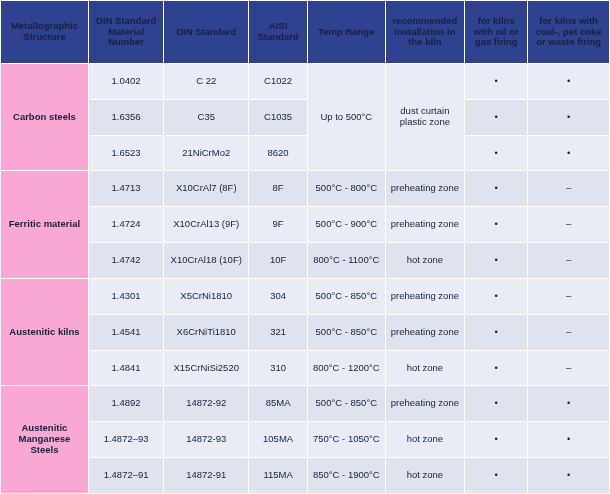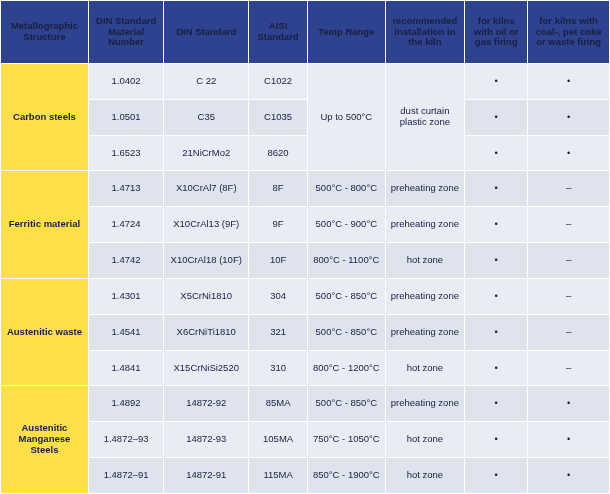--- a/index.html
+++ b/index.html
@@ -32,21 +32,21 @@
   thead th {
     background: #2f4290;
     color: #ffffff;
     font-weight: bold;
     font-size: 9.5px;
     height: 58px;
     border: 1px solid #2f4290;
     padding: 3px 4px;
   }
   td.group-label {
-    background: #fde047;
+    background: #f9a8d4;
     font-weight: bold;
     font-size: 10px;
     color: #18203d;
   }
   td.cell {
     background: #e9ecf4;
   }
   td.cell-alt {
     background: #dfe3ee;
   }
@@ -89,21 +89,21 @@
       <td class="group-label" rowspan="3">Carbon steels</td>
       <td class="cell">1.0402</td>
       <td class="cell">C 22</td>
       <td class="cell">C1022</td>
       <td class="cell" rowspan="3">Up to 500°C</td>
       <td class="cell" rowspan="3">dust curtain plastic zone</td>
       <td class="dot">•</td>
       <td class="dot">•</td>
     </tr>
     <tr>
-      <td class="cell-alt">1.0501</td>
+      <td class="cell-alt">1.6356</td>
       <td class="cell-alt">C35</td>
       <td class="cell-alt">C1035</td>
       <td class="dot-alt">•</td>
       <td class="dot-alt">•</td>
     </tr>
     <tr>
       <td class="cell">1.6523</td>
       <td class="cell">21NiCrMo2</td>
       <td class="cell">8620</td>
       <td class="dot">•</td>
@@ -133,21 +133,21 @@
       <td class="cell-alt">1.4742</td>
       <td class="cell-alt">X10CrAl18 (10F)</td>
       <td class="cell-alt">10F</td>
       <td class="cell-alt">800°C - 1100°C</td>
       <td class="cell-alt">hot zone</td>
       <td class="dot-alt">•</td>
       <td class="dot-alt">–</td>
     </tr>
 
     <tr>
-      <td class="group-label" rowspan="3">Austenitic waste</td>
+      <td class="group-label" rowspan="3">Austenitic kilns</td>
       <td class="cell">1.4301</td>
       <td class="cell">X5CrNi1810</td>
       <td class="cell">304</td>
       <td class="cell">500°C - 850°C</td>
       <td class="cell">preheating zone</td>
       <td class="dot">•</td>
       <td class="dot">–</td>
     </tr>
     <tr>
       <td class="cell-alt">1.4541</td>

